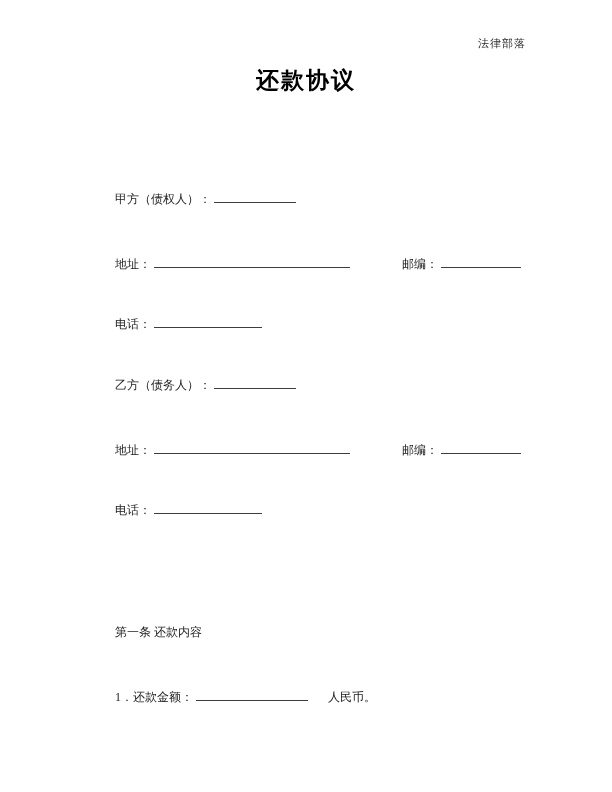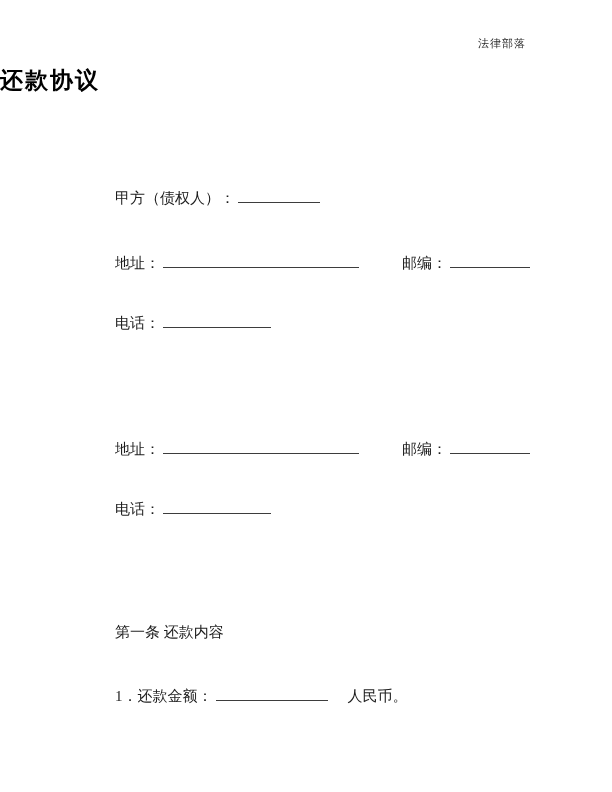--- a/index.html
+++ b/index.html
@@ -19,30 +19,31 @@
     left: 478px;
     font-size: 11px;
     letter-spacing: 1px;
     color: #2e2e2e;
   }
   .doc-title {
     position: absolute;
     top: 65px;
     left: 0;
     width: 100%;
+    text-align: center;
     font-family: "Liberation Sans", "DejaVu Sans", sans-serif;
     font-weight: 700;
     font-size: 23px;
     letter-spacing: 2px;
     color: #000000;
   }
   .row {
     position: absolute;
     left: 115px;
-    font-size: 15px;
+    font-size: 12px;
     line-height: 15px;
     white-space: nowrap;
     color: #1c1c1c;
   }
   .row.right-col { left: 378px; margin-left: 24px; }
   .blank {
     display: inline-block;
     height: 13px;
     border-bottom: 1px solid #3d3d3d;
     vertical-align: baseline;
@@ -72,20 +73,23 @@
     <span>地址：</span><span class="blank address"></span>
   </div>
   <div class="row right-col" style="top:255px">
     <span>邮编：</span><span class="blank postal"></span>
   </div>
 
   <div class="row" style="top:315px">
     <span>电话：</span><span class="blank phone"></span>
   </div>
 
+  <div class="row" style="top:376px">
+    <span>乙方（债务人）：</span><span class="blank name"></span>
+  </div>
 
   <div class="row" style="top:441px">
     <span>地址：</span><span class="blank address"></span>
   </div>
   <div class="row right-col" style="top:441px">
     <span>邮编：</span><span class="blank postal"></span>
   </div>
 
   <div class="row" style="top:501px">
     <span>电话：</span><span class="blank phone"></span>

